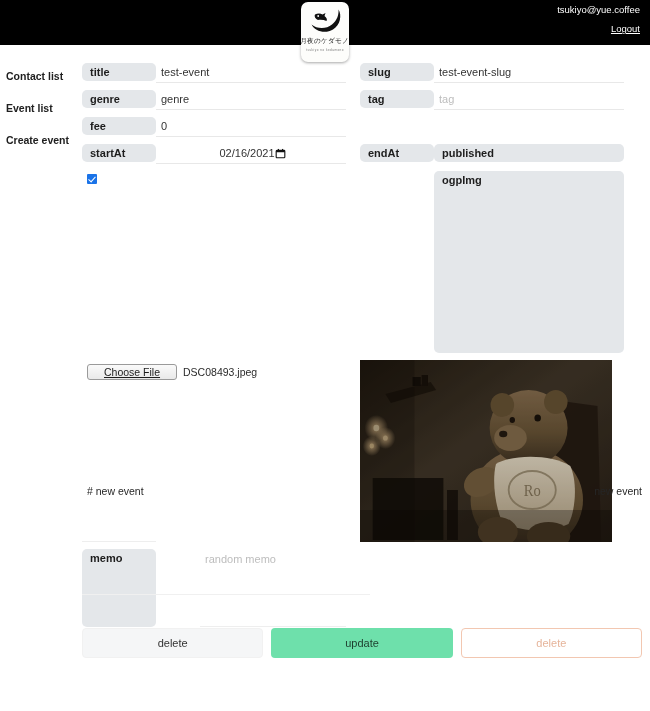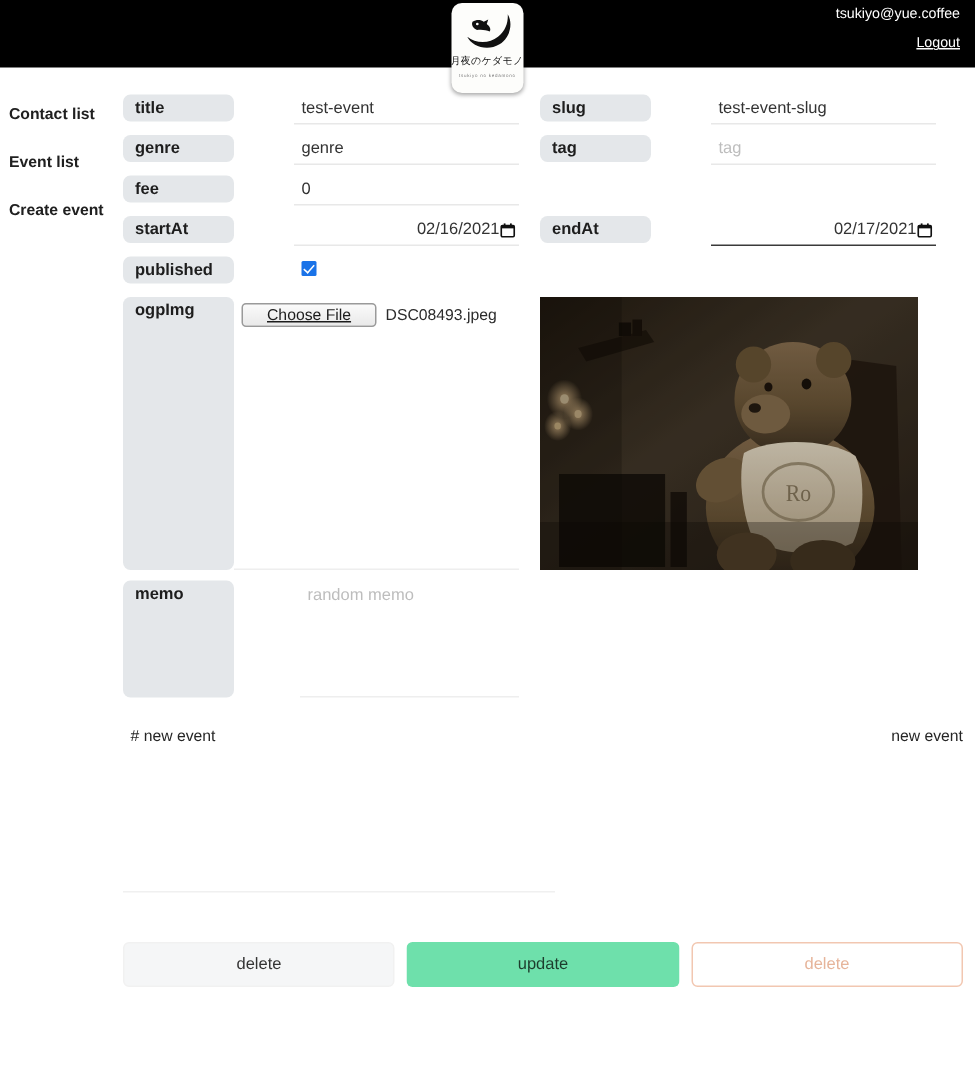--- a/index.html
+++ b/index.html
@@ -117,27 +117,26 @@
 
   .val {
     position: relative;
     font-size: 11px;
     color: #333;
     border-bottom: 1px solid #e8e8e8;
     padding: 3px 2px 4px 5px;
     min-height: 18px;
     line-height: 12px;
     background: transparent;
-    margin-left: 40px;
   }
   .val.placeholder { color: #bdbdbd; }
   .val.focused { border-bottom: 1.6px solid #3a3a3a; }
   .val.blank { border-bottom: none; }
 
-  .date-row { display: flex; align-items: center; justify-content: flex-end; }
+  .date-row { display: flex; align-items: center; justify-content: center; }
   .cal-icon { width: 11px; height: 11px; flex: 0 0 auto; }
 
   .chk {
     width: 10px; height: 10px;
     background: #1a73e8;
     border-radius: 1px;
     position: relative;
     display: inline-block;
   }
   .chk:after {
@@ -294,29 +293,20 @@
         <span>02/16/2021</span>
         <svg class="cal-icon" viewBox="0 0 14 14">
           <rect x="1.5" y="3" width="11" height="9.5" rx="1" fill="none" stroke="#111" stroke-width="1.4"></rect>
           <rect x="1.5" y="3" width="11" height="2.4" fill="#111"></rect>
           <rect x="3.6" y="1.2" width="1.5" height="2.4" fill="#111"></rect>
           <rect x="8.9" y="1.2" width="1.5" height="2.4" fill="#111"></rect>
         </svg>
       </div>
       <div></div>
       <div class="lbl">endAt</div>
-      <div class="val date-row focused">
-        <span>02/17/2021</span>
-        <svg class="cal-icon" viewBox="0 0 14 14">
-          <rect x="1.5" y="3" width="11" height="9.5" rx="1" fill="none" stroke="#111" stroke-width="1.4"></rect>
-          <rect x="1.5" y="3" width="11" height="2.4" fill="#111"></rect>
-          <rect x="3.6" y="1.2" width="1.5" height="2.4" fill="#111"></rect>
-          <rect x="8.9" y="1.2" width="1.5" height="2.4" fill="#111"></rect>
-        </svg>
-      </div>
 
       <div class="lbl">published</div>
       <div class="val blank">
         <span class="chk"></span>
       </div>
       <div></div>
       <div></div>
       <div></div>
 
       <div class="lbl tall-ogp">ogpImg</div>

